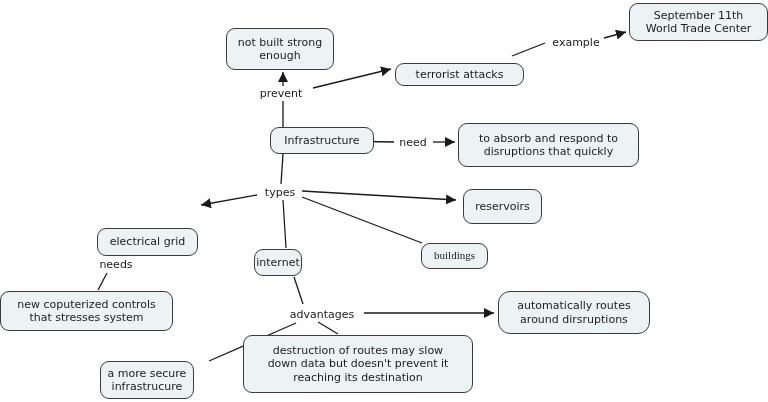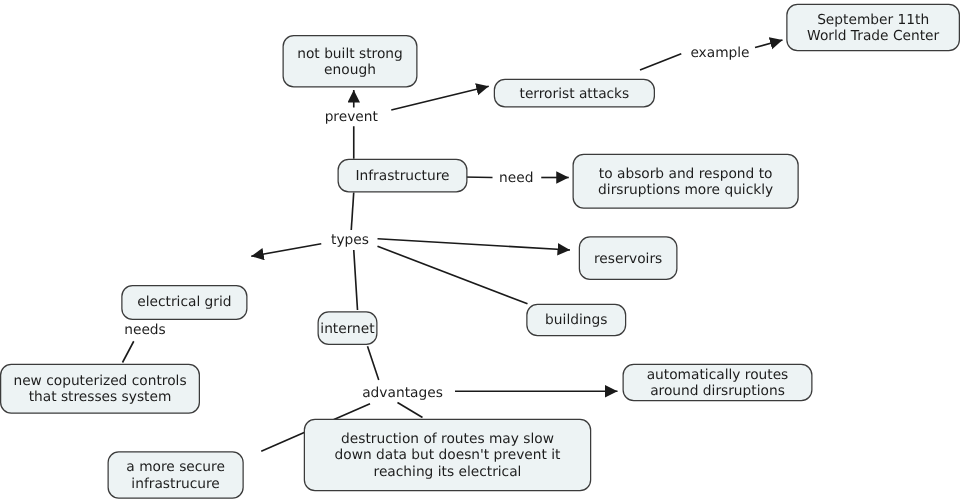--- a/index.html
+++ b/index.html
@@ -80,34 +80,34 @@
       </g>
   </svg>
   <div id="nodes-layer">
       <div class="node" style="left: 229px; top: 127px; width: 104px; height: 27px; margin-left: 41px;">Infrastructure</div>
       <div class="node" style="left: 226px; top: 28px; width: 108px; height: 42px;">not built strong
 enough</div>
       <div class="node" style="left: 395px; top: 51px; width: 129px; height: 23px; margin-top: 12px;">terrorist attacks</div>
       <div class="node" style="left: 629px; top: 3px; width: 139px; height: 38px;">September 11th
 World Trade Center</div>
       <div class="node" style="left: 458px; top: 123px; width: 181px; height: 44px;">to absorb and respond to
-dirsruptions more quickly</div>
+disruptions that quickly</div>
       <div class="node" style="left: 97px; top: 200px; width: 101px; height: 28px; margin-top: 28px;">electrical grid</div>
       <div class="node" style="left: 463px; top: 189px; width: 79px; height: 35px;">reservoirs</div>
-      <div class="node" style="left: 421px; top: 243px; width: 80px; height: 26px;">buildings</div>
+      <div class="node" style="left: 421px; top: 243px; width: 67px; height: 26px; font-family: Liberation Serif, serif;">buildings</div>
       <div class="node" style="left: 254px; top: 249px; width: 48px; height: 27px;">internet</div>
-      <div class="node" style="left: 0px; top: 291px; width: 160px; height: 40px;">new coputerized controls
+      <div class="node" style="left: 0px; top: 291px; width: 173px; height: 40px;">new coputerized controls
 that stresses system</div>
-      <div class="node" style="left: 498px; top: 291px; width: 152px; height: 30px;">automatically routes
+      <div class="node" style="left: 498px; top: 291px; width: 152px; height: 43px; border-radius: 12px;">automatically routes
 around dirsruptions</div>
-      <div class="node" style="left: 86px; top: 361px; width: 109px; height: 38px;">a more secure
+      <div class="node" style="left: 100px; top: 361px; width: 94px; height: 38px;">a more secure
 infrastrucure</div>
       <div class="node" style="left: 243px; top: 335px; width: 230px; height: 58px;">destruction of routes may slow
 down data but doesn't prevent it
-reaching its electrical</div>
+reaching its destination</div>
     </div>
   <div id="labels-layer">
       <div class="link-label" style="left: 281px; top: 93px;">prevent</div>
       <div class="link-label" style="left: 576px; top: 42px;">example</div>
       <div class="link-label" style="left: 413px; top: 142px;">need</div>
       <div class="link-label" style="left: 280px; top: 192px;">types</div>
       <div class="link-label" style="left: 116px; top: 264px;">needs</div>
       <div class="link-label" style="left: 322px; top: 314px;">advantages</div>
     </div>
 </div>

